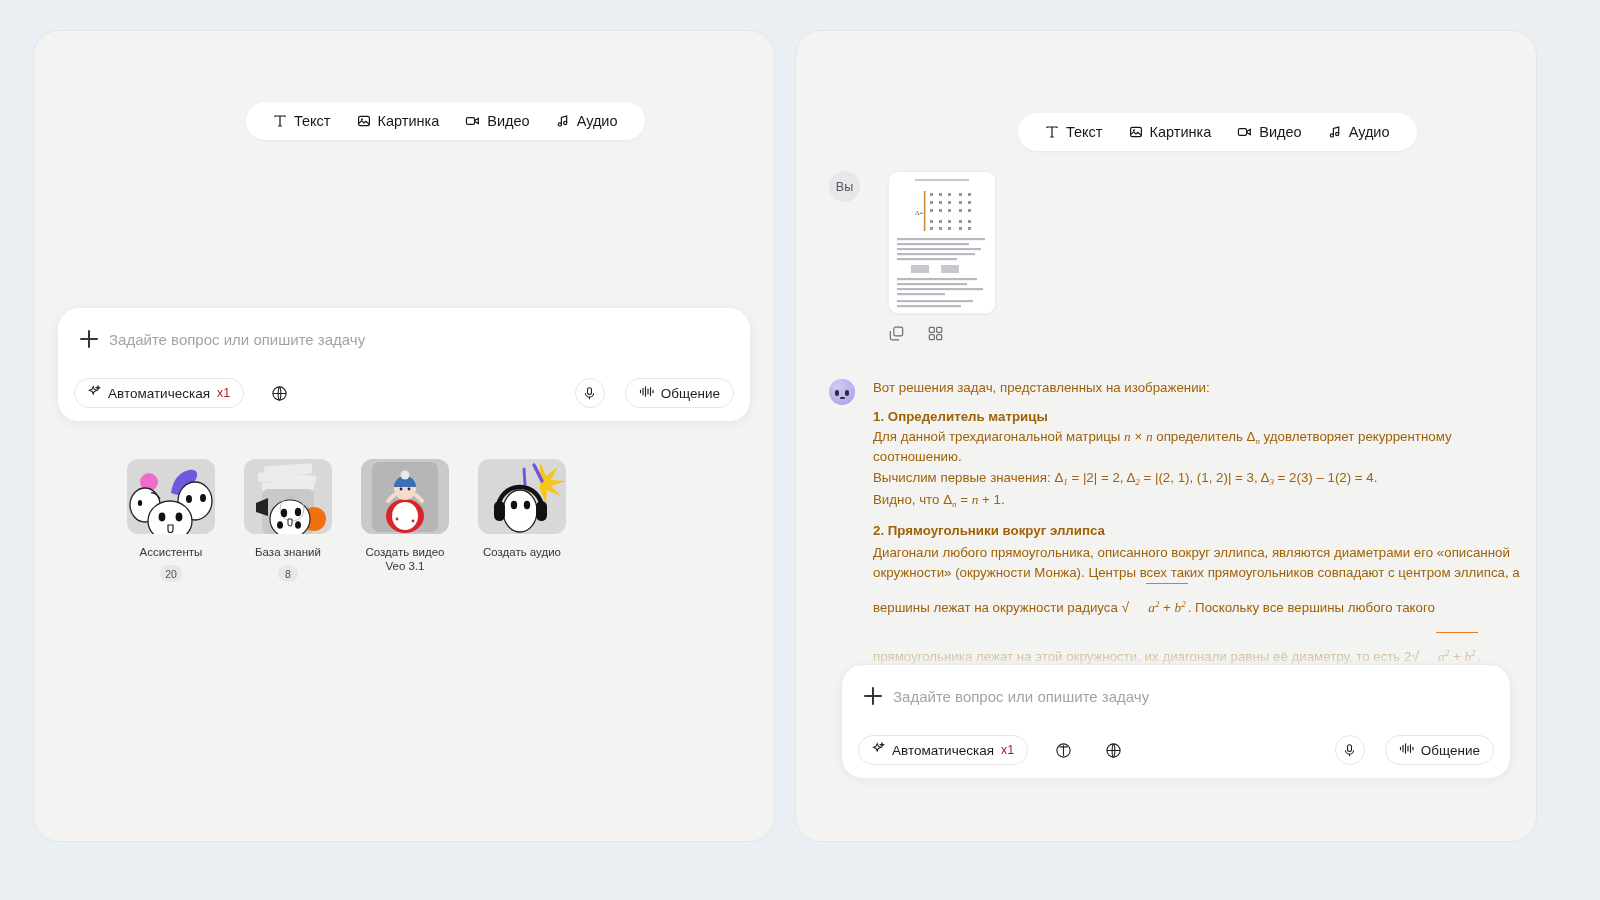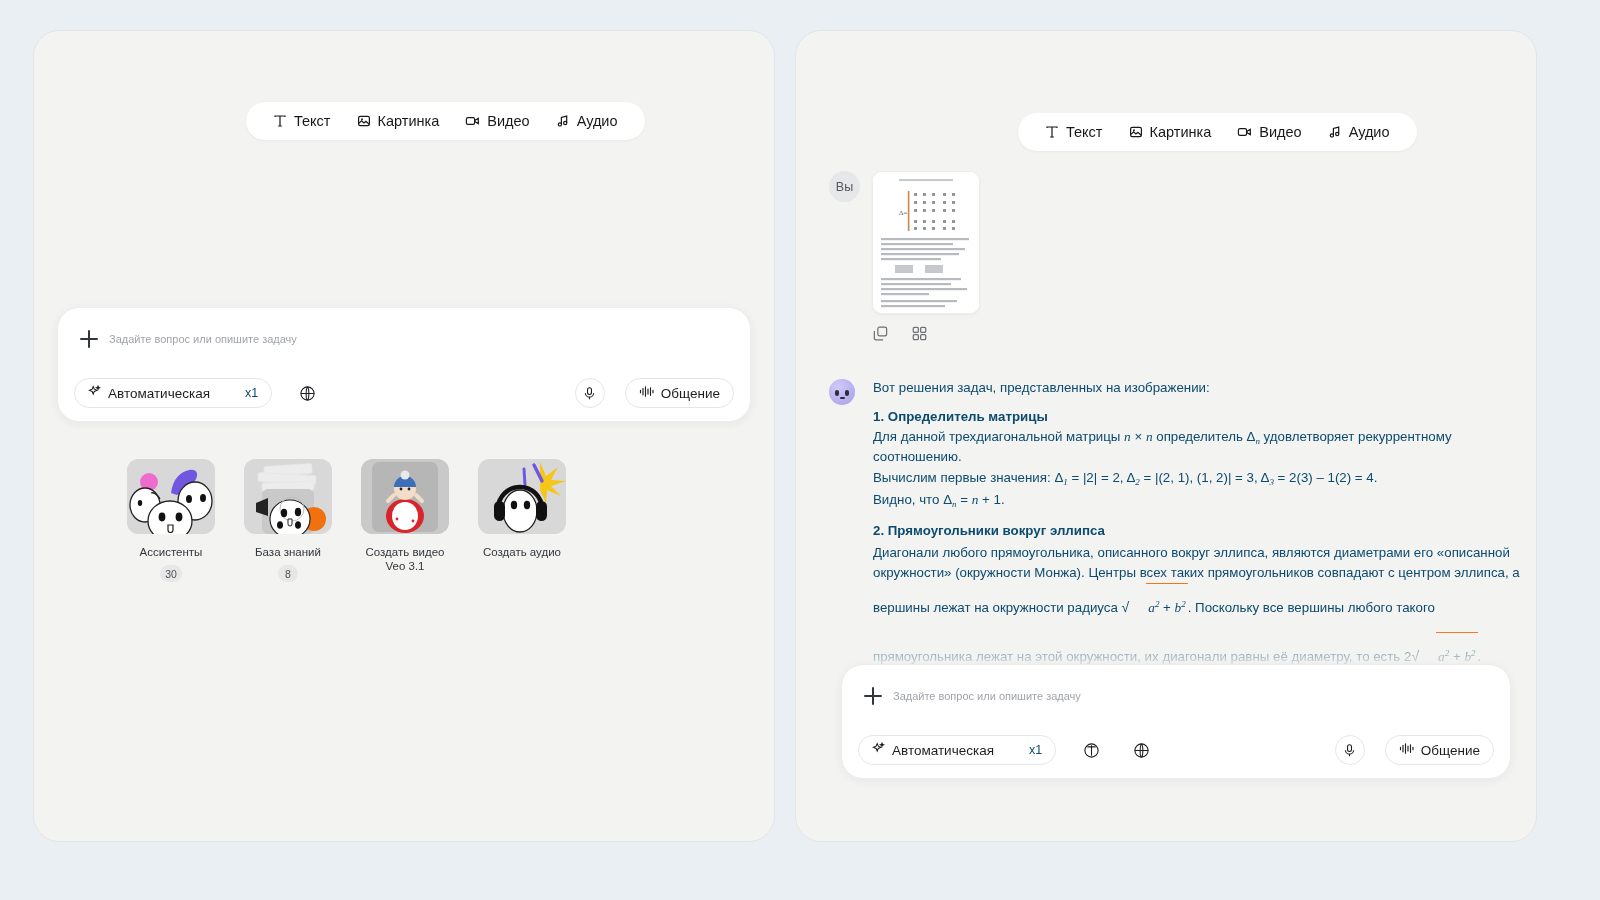--- a/index.html
+++ b/index.html
@@ -48,33 +48,33 @@
     border-radius: 22px;
     box-shadow: 0 2px 10px rgba(20,30,40,.055);
   }
   .composer-top { display:flex; align-items:center; gap:11px; padding: 22px 22px 0 22px; }
   .plus { width:18px; height:18px; position:relative; flex:none; cursor:pointer; }
   .plus:before, .plus:after {
     content:""; position:absolute; background:#33363a; border-radius:1px;
   }
   .plus:before { left:0; top:8px; width:18px; height:1.6px; }
   .plus:after  { top:0; left:8px; height:18px; width:1.6px; }
-  .ph { font-size: 11px; color: #a0a4a9; }
+  .ph { font-size: 15px; color: #a0a4a9; }
   .composer-bottom {
     display:flex; align-items:center; justify-content:space-between;
     padding: 0 16px 14px 16px;
   }
   .cgroup { display:flex; align-items:flex-start; gap:20px; }
   .chip {
     display:flex; align-items:center; gap:7px;
     height:30px; padding:0 13px;
     border:1px solid #e6e6e6; border-radius:16px; background:#fff;
     font-size:13.5px; color:#1c1e21; cursor:pointer; white-space:nowrap;
   }
-  .chip .mult { color:#0c4a6e; font-size:12.5px;margin-left:28px; }
+  .chip .mult { color:#b91c1c; font-size:12.5px; }
   .iconbtn {
     width:30px; height:30px; border:1px solid #e6e6e6; border-radius:50%;
     display:flex; align-items:center; justify-content:center;
     background:#fff; cursor:pointer; flex:none;
   }
   .iconbtn.plain { border-color:transparent; }
 
   
   .cards { position:absolute; display:flex; gap:29px; }
   .card { width:88px; display:flex; flex-direction:column; align-items:center; cursor:pointer; }
@@ -112,21 +112,21 @@
   .avatar-bot .eye {
     position:absolute; width:4px; height:6px; background:#2c2c3a; border-radius:2px; top:11px;
   }
   .avatar-bot .eye.l { left:6px; }
   .avatar-bot .eye.r { left:16px; }
   .avatar-bot .mouth {
     position:absolute; left:11px; top:18px; width:5px; height:1.6px;
     background:#2c2c3a; border-radius:1px;
   }
 
-  .resp { font-size:13.3px; color:#0c4a6e; line-height:1.32; }
+  .resp { font-size:13.3px; color:#a16207; line-height:1.32; }
   .resp p { margin-bottom: 3px; }
   .resp .h { font-weight:bold; margin-top:11px; margin-bottom:3px; font-size:13.3px; }
   .it { font-style:italic; font-family:"Liberation Serif", serif; }
   .sub { font-size:9px; vertical-align:-3px; font-style:italic; font-family:"Liberation Serif", serif; }
   .sup { font-size:9px; vertical-align:5px; font-style:italic; font-family:"Liberation Serif", serif; }
   .sqrt { display:inline-block; border-top:1px solid #f97316; padding:14px 2px; margin-left:17px; }
   .radical { font-size:14px; }
 </style>
 </head>
 <body>
@@ -232,21 +232,21 @@
               <ellipse cx="76" cy="39" rx="3" ry="4" fill="#111"></ellipse>
             <ellipse cx="13" cy="44" rx="2.2" ry="3" fill="#111"></ellipse>
             <path d="M33 40c-3-5-7-7-9-6" stroke="#222" stroke-width="1.3" fill="none"></path>
             <ellipse cx="43" cy="62" rx="22" ry="20" fill="#fff" stroke="#222" stroke-width="1.3"></ellipse>
             <ellipse cx="35" cy="58" rx="3.4" ry="4.4" fill="#111"></ellipse>
               <ellipse cx="52" cy="58" rx="3.4" ry="4.4" fill="#111"></ellipse>
             <path d="M41 66h5v5a2.5 2.5 0 0 1-5 0z" fill="#fff" stroke="#222" stroke-width="1.2"></path>
           </svg>
         </div>
         <div class="card-title">Ассистенты</div>
-        <div class="badge">30</div>
+        <div class="badge">20</div>
       </div>
 
 
       <div class="card">
         <div class="thumb">
           <svg width="88" height="75" viewBox="0 0 88 75">
             <rect width="88" height="75" fill="#d8d8d8"></rect>
             <g fill="#ececec" stroke="#e6e6e6" stroke-width=".7">
               <rect x="20" y="6" width="48" height="10" rx="2" transform="rotate(-4 44 11)"></rect>
               <rect x="14" y="15" width="58" height="9" rx="2" transform="rotate(3 43 19)"></rect>
@@ -346,21 +346,21 @@
             <circle cx="3.9" cy="10.4" r="1.6"></circle>
               <circle cx="9.2" cy="9" r="1.6"></circle>
           </svg>
         </span>
         <span>Аудио</span>
       </div>
     </div>
 
     <div class="chat">
 
-      <div style="position:absolute; left:33px; top:140px; display:flex; gap:12px;">
+      <div style="position:absolute; left:33px; top:140px; display:flex; gap:28px;">
         <div class="avatar-you">Вы</div>
         <div>
           <div class="attach">
             <svg width="106" height="141" viewBox="0 0 106 141">
               <rect width="106" height="141" fill="#fff"></rect>
               <g fill="#9aa0a6">
                 <rect x="26" y="7" width="54" height="2.1" opacity=".55"></rect>
               </g>
               <g stroke="#aeb2b8" stroke-width="1" opacity=".8">
                 <path d="M36 19v40"></path>

